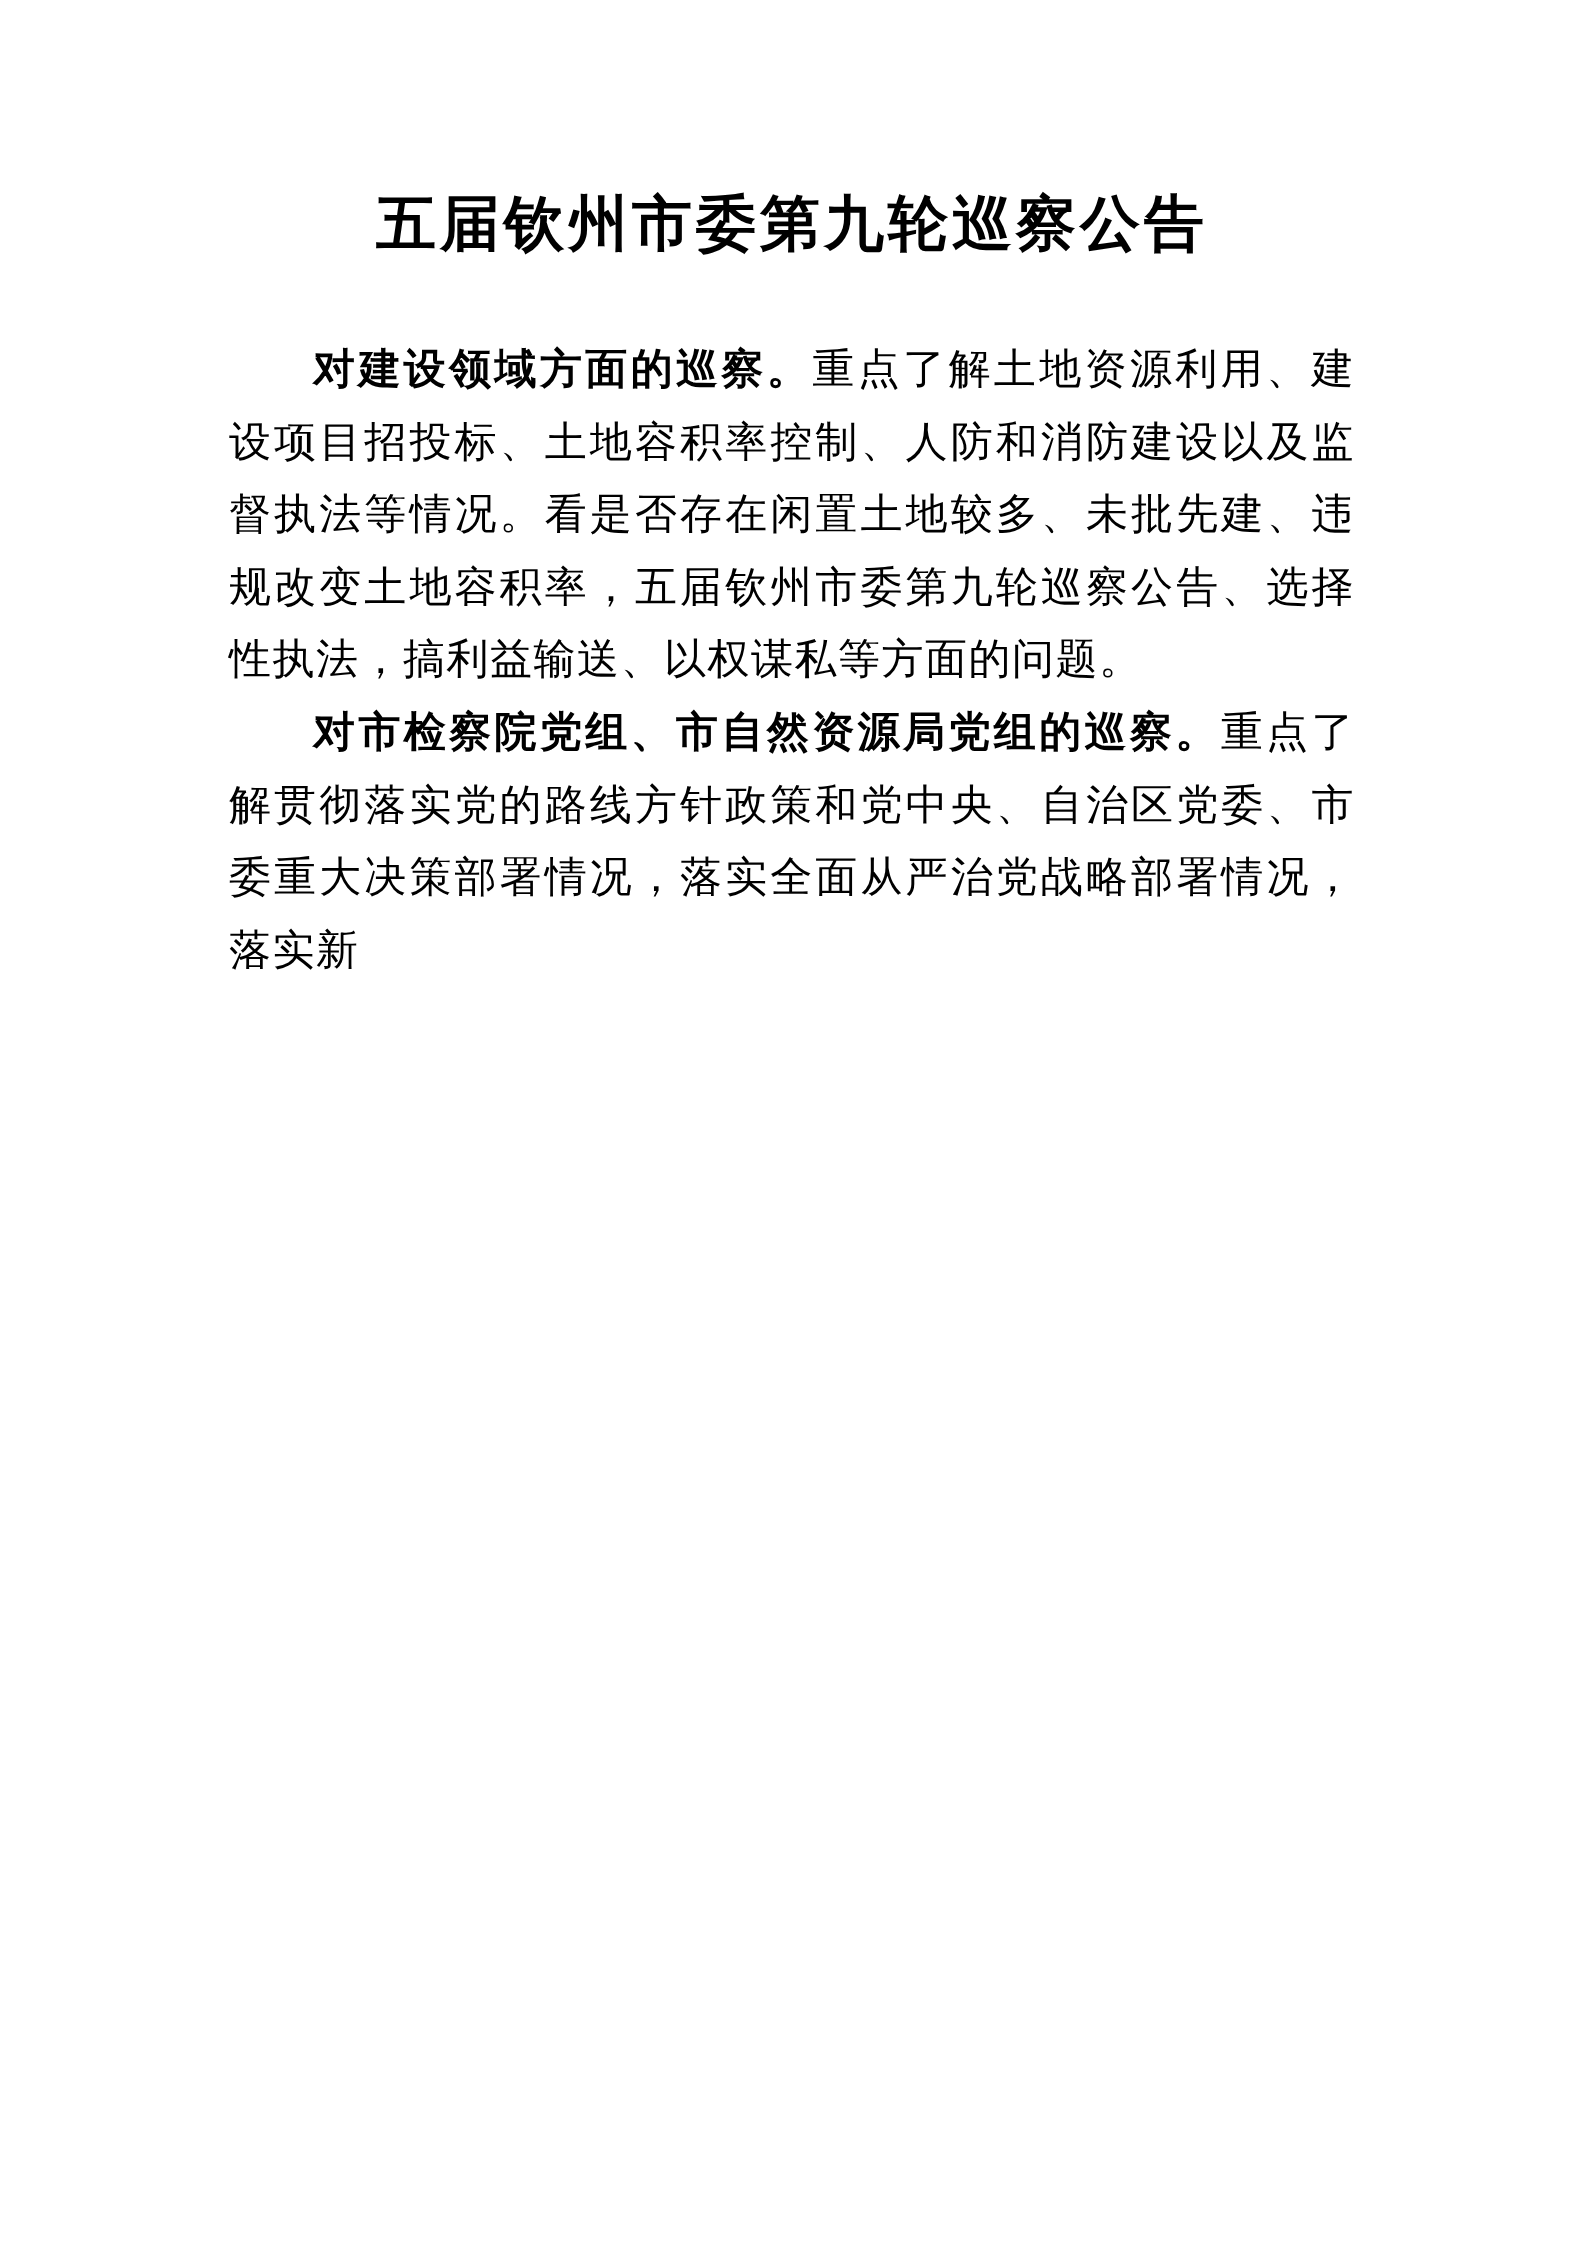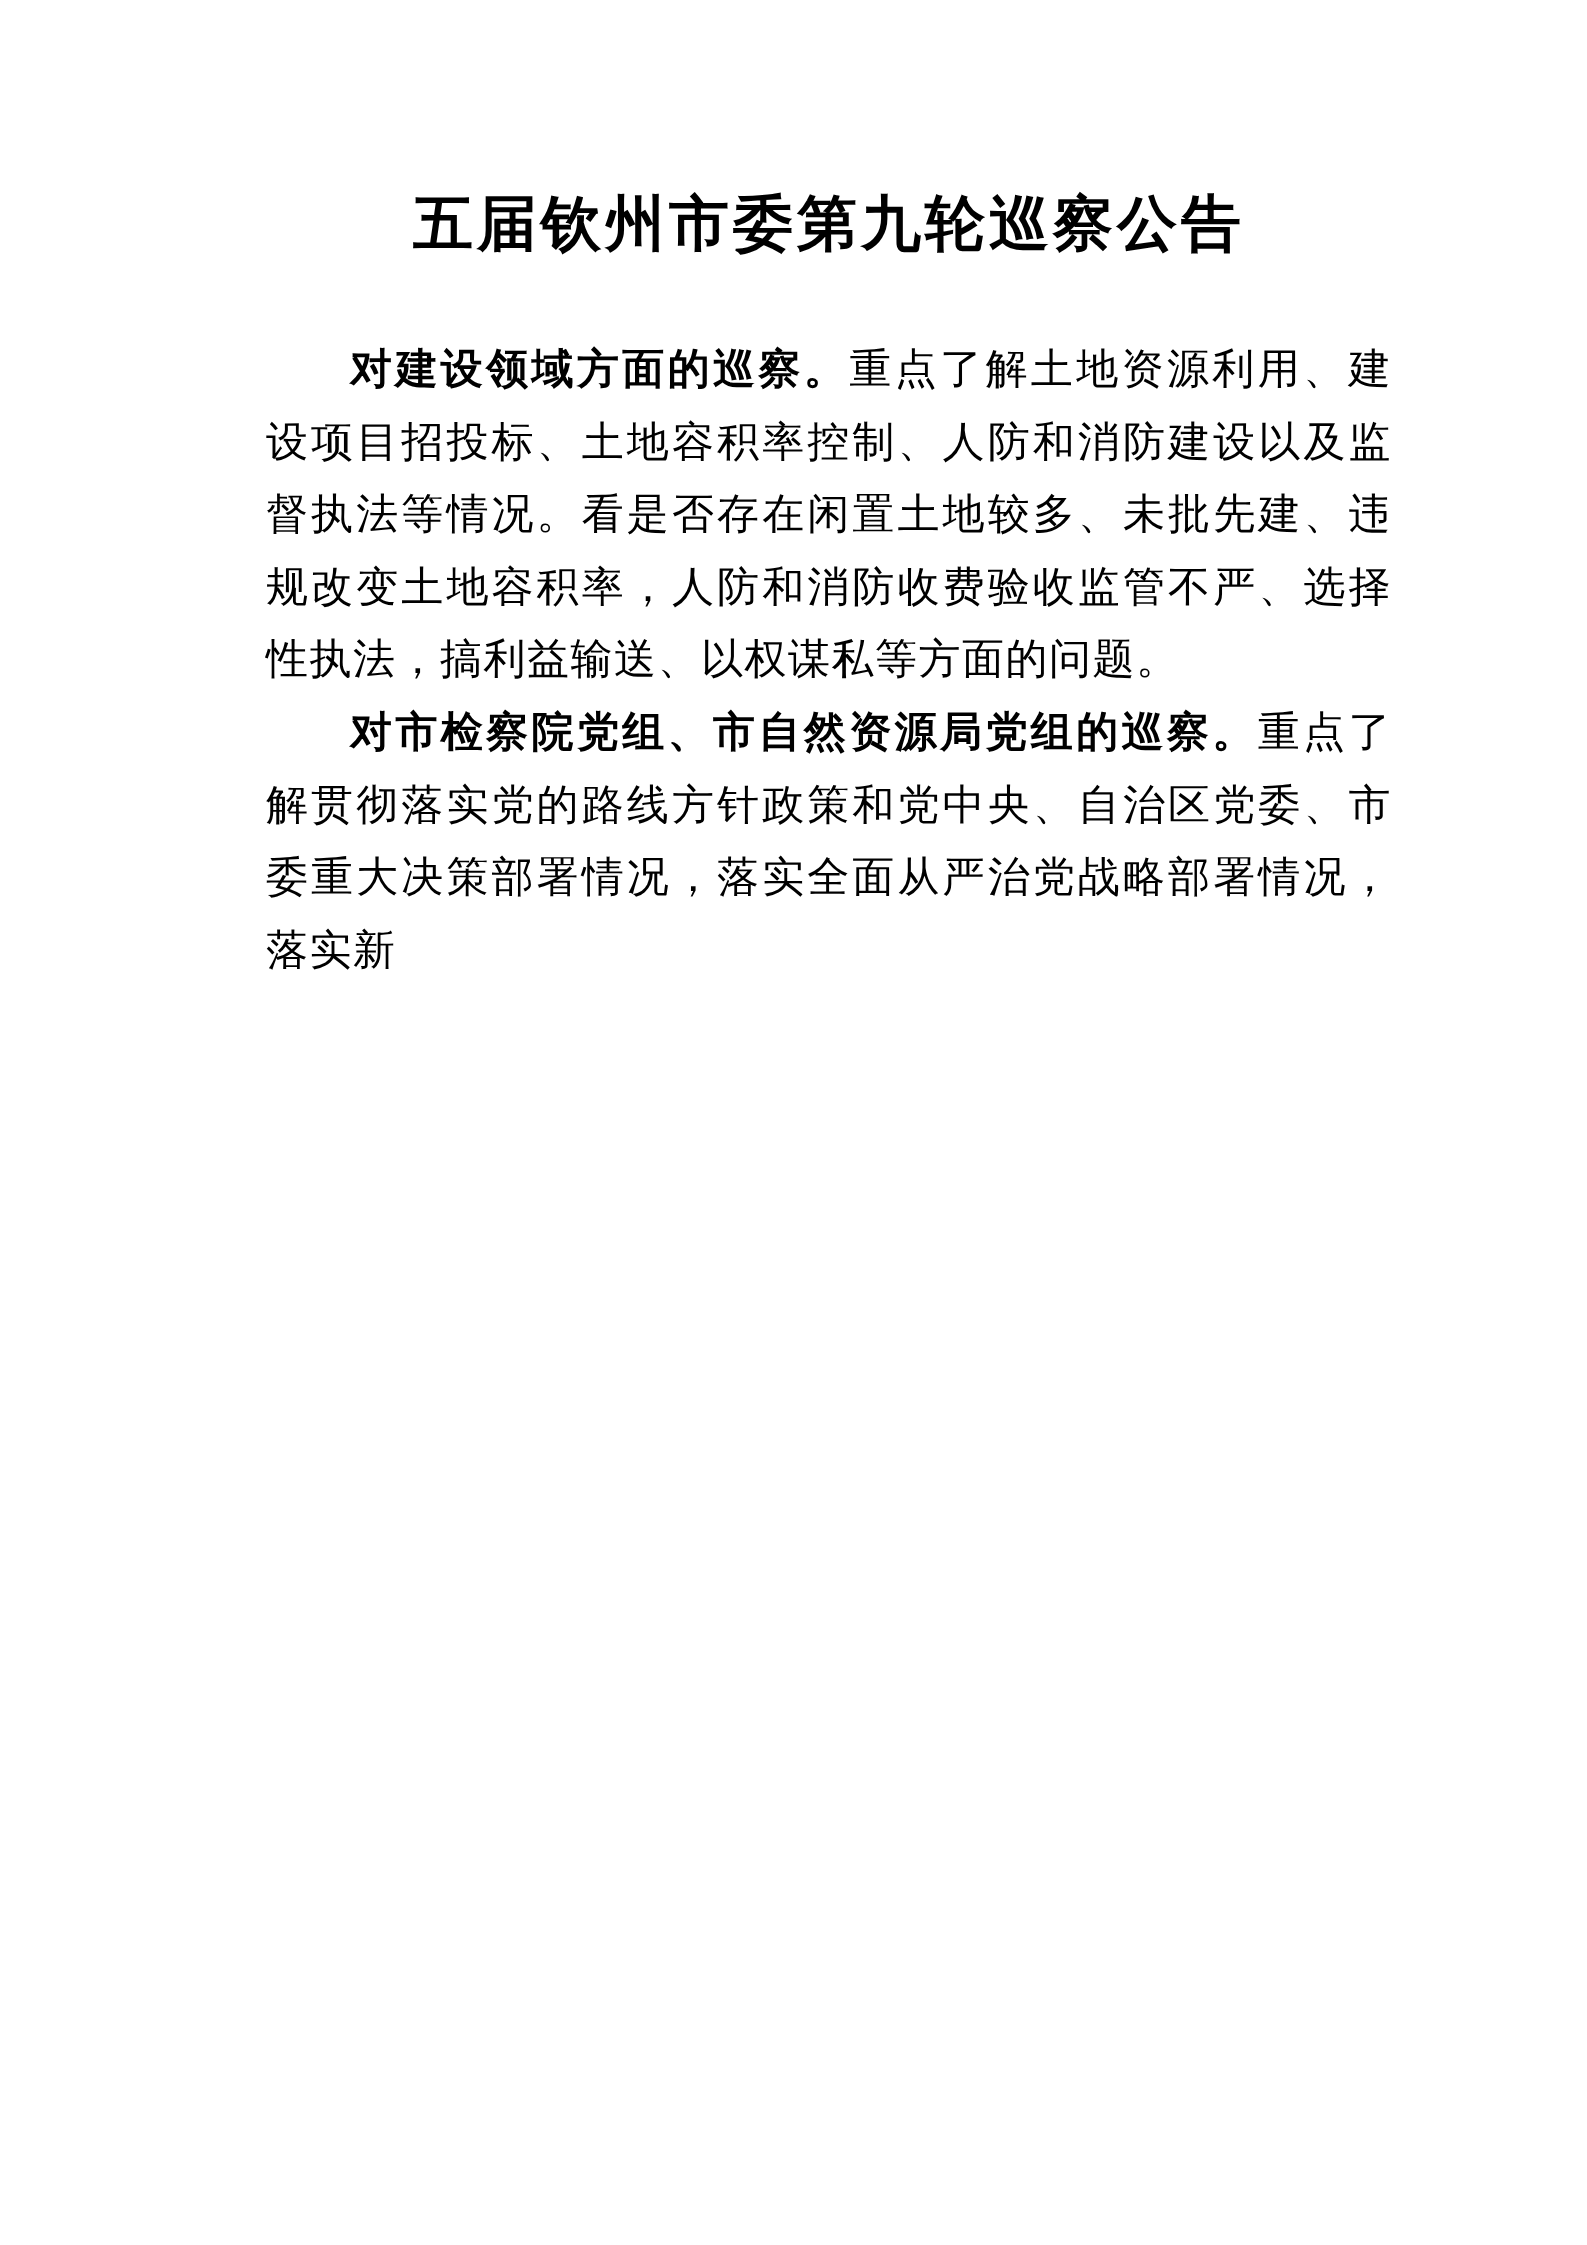--- a/index.html
+++ b/index.html
@@ -14,21 +14,20 @@
     background: #ffffff;
     overflow: hidden;
     color: #000000;
     margin: 0 auto;
   }
   .content {
     position: absolute;
     left: 229px;
     top: 183px;
     width: 1126px;
-    margin-left: 37px;
   }
   .doc-title {
     font-family: "Liberation Serif", "DejaVu Serif", serif;
     font-weight: bold;
     font-size: 60px;
     line-height: 82px;
     letter-spacing: 4px;
     text-align: center;
     white-space: nowrap;
   }
@@ -51,17 +50,17 @@
     font-weight: bold;
   }
 </style>
 </head>
 <body>
 
 <div class="page">
   <div class="content">
     <div class="doc-title">五届钦州市委第九轮巡察公告</div>
     <div class="doc-body">
-      <p><span class="para-lead">对建设领域方面的巡察。</span><span>重点了解土地资源利用、建设项目招投标、土地容积率控制、人防和消防建设以及监督执法等情况。看是否存在闲置土地较多、未批先建、违规改变土地容积率，人防和消防收费验收监管不严、选择性执法，搞利益输送、以权谋私等方面的问题。</span></p>
+      <p><span class="para-lead">对建设领域方面的巡察。</span><span>重点了解土地资源利用、建设项目招投标、土地容积率控制、人防和消防建设以及监督执法等情况。看是否存在闲置土地较多、未批先建、违规改变土地容积率，五届钦州市委第九轮巡察公告、选择性执法，搞利益输送、以权谋私等方面的问题。</span></p>
       <p><span class="para-lead">对市检察院党组、市自然资源局党组的巡察。</span><span>重点了解贯彻落实党的路线方针政策和党中央、自治区党委、市委重大决策部署情况，落实全面从严治党战略部署情况，落实新</span></p>
     </div>
   </div>
 </div>
 
 </body></html>

